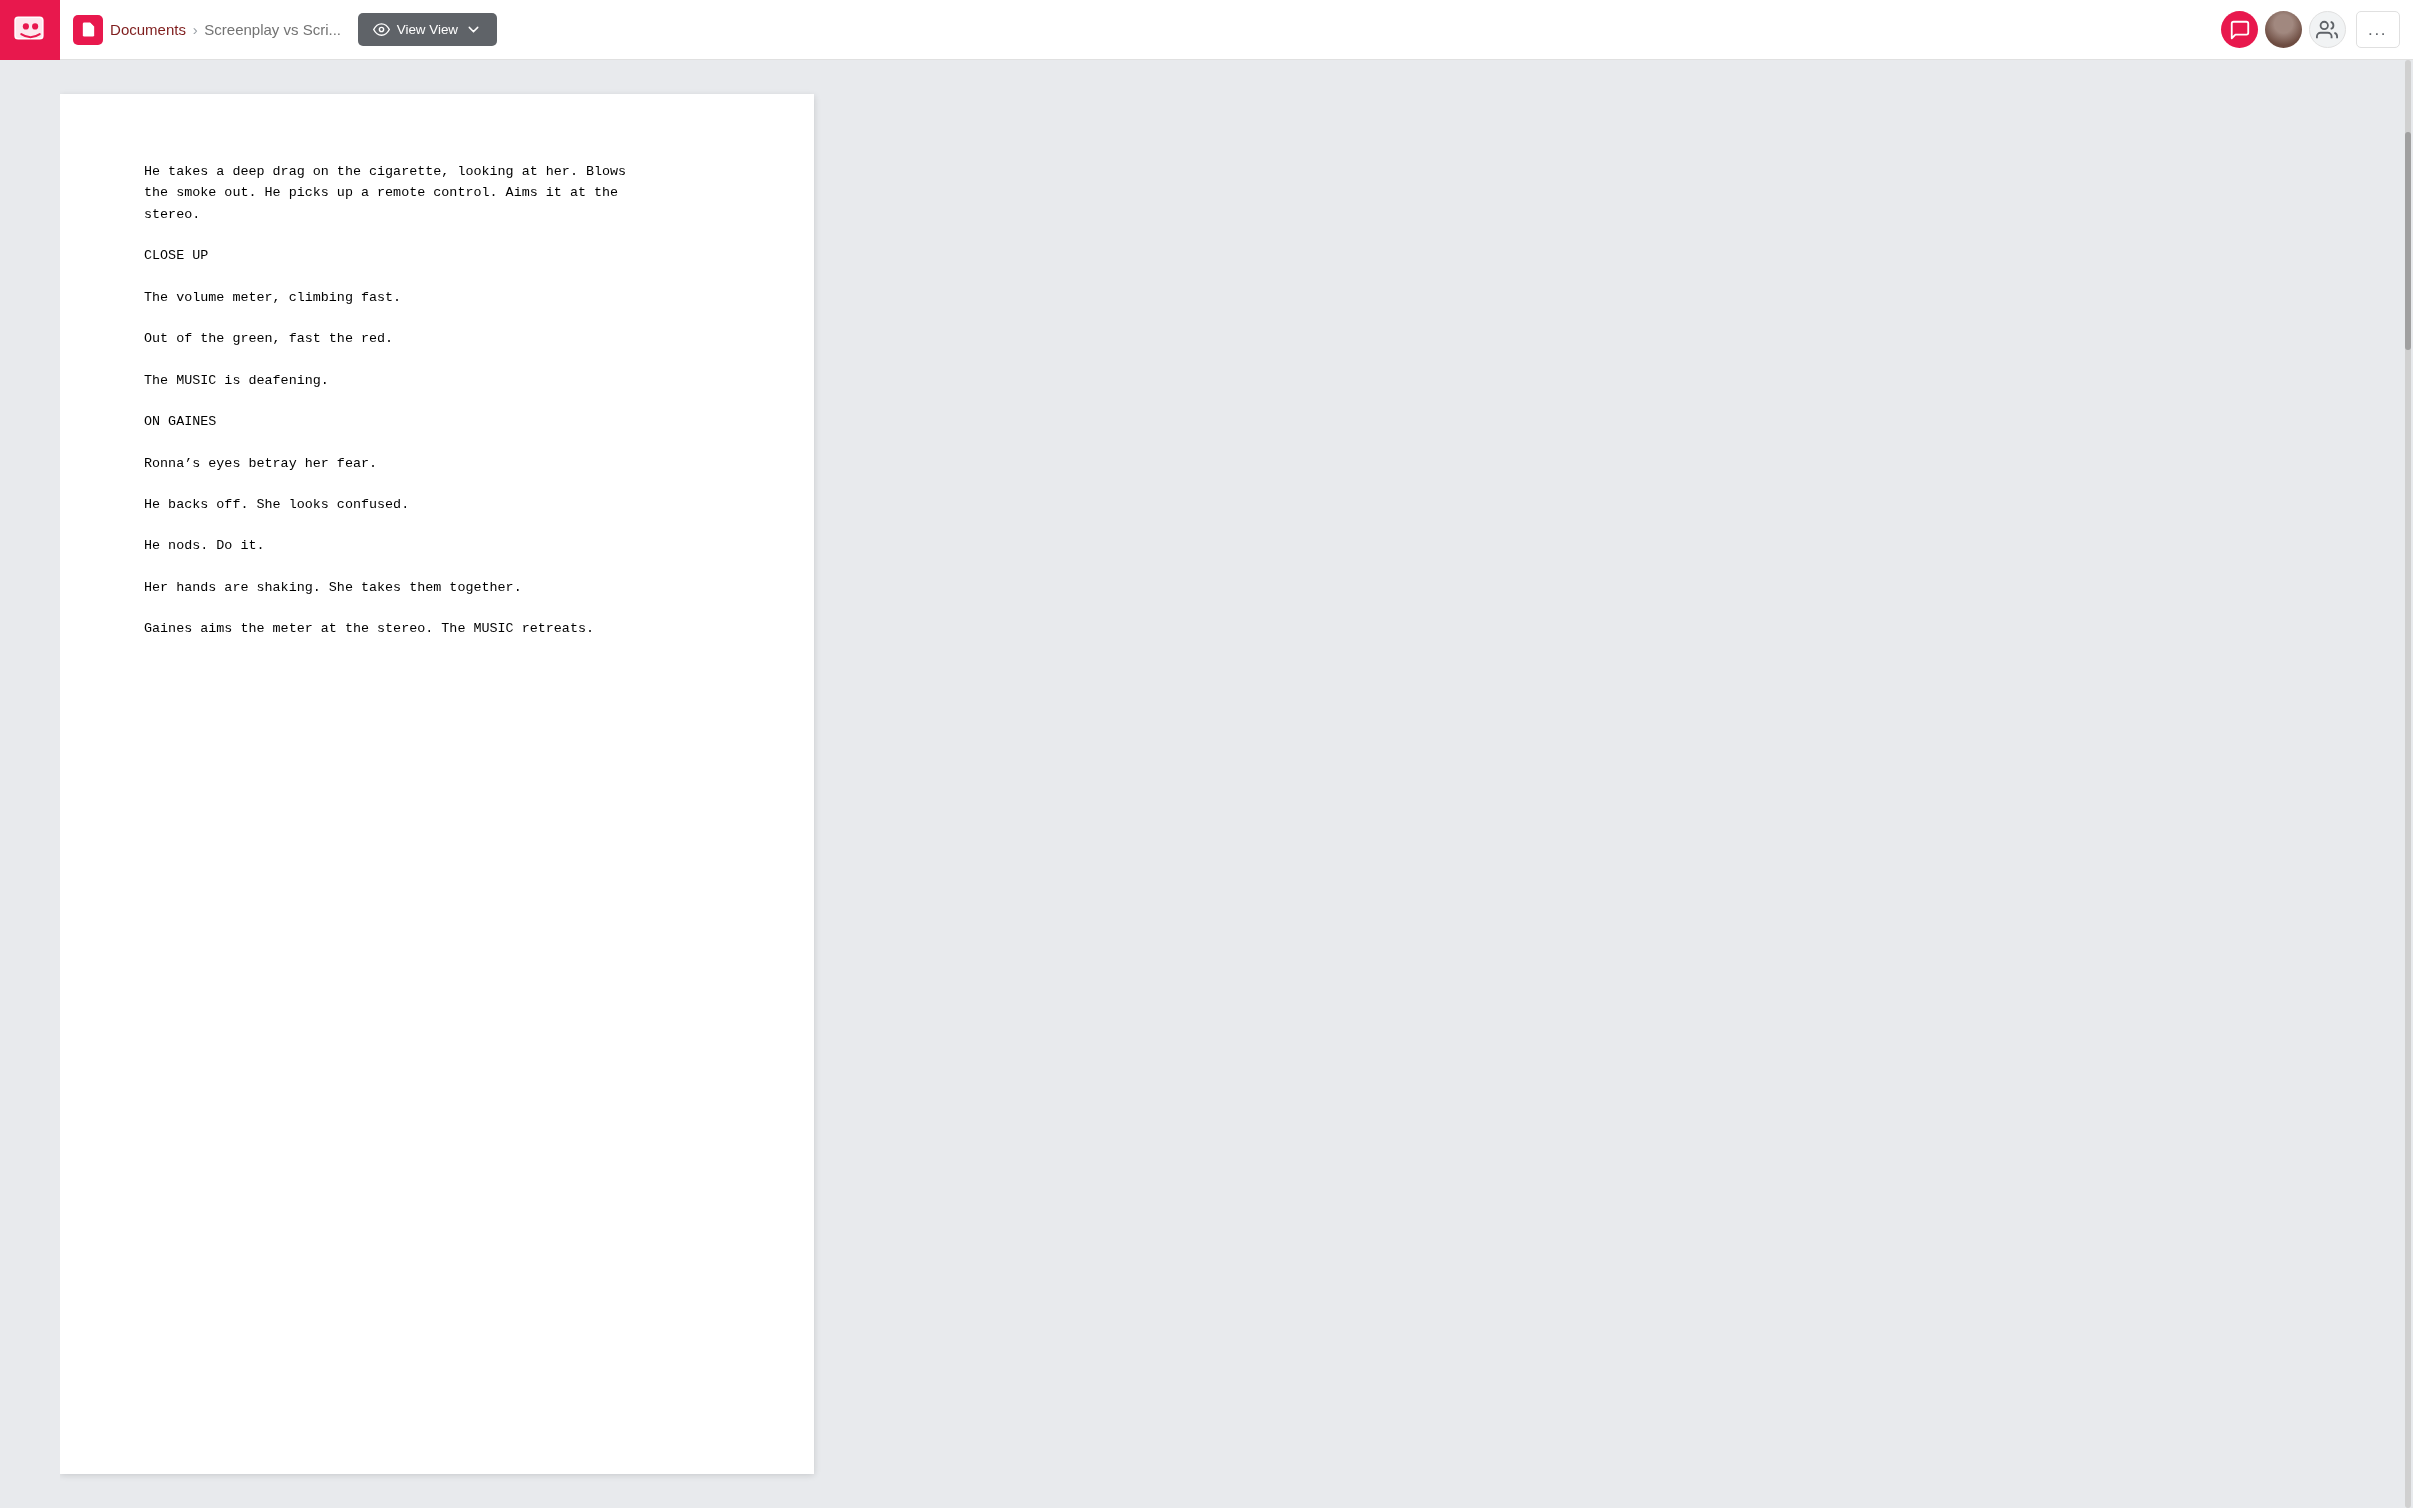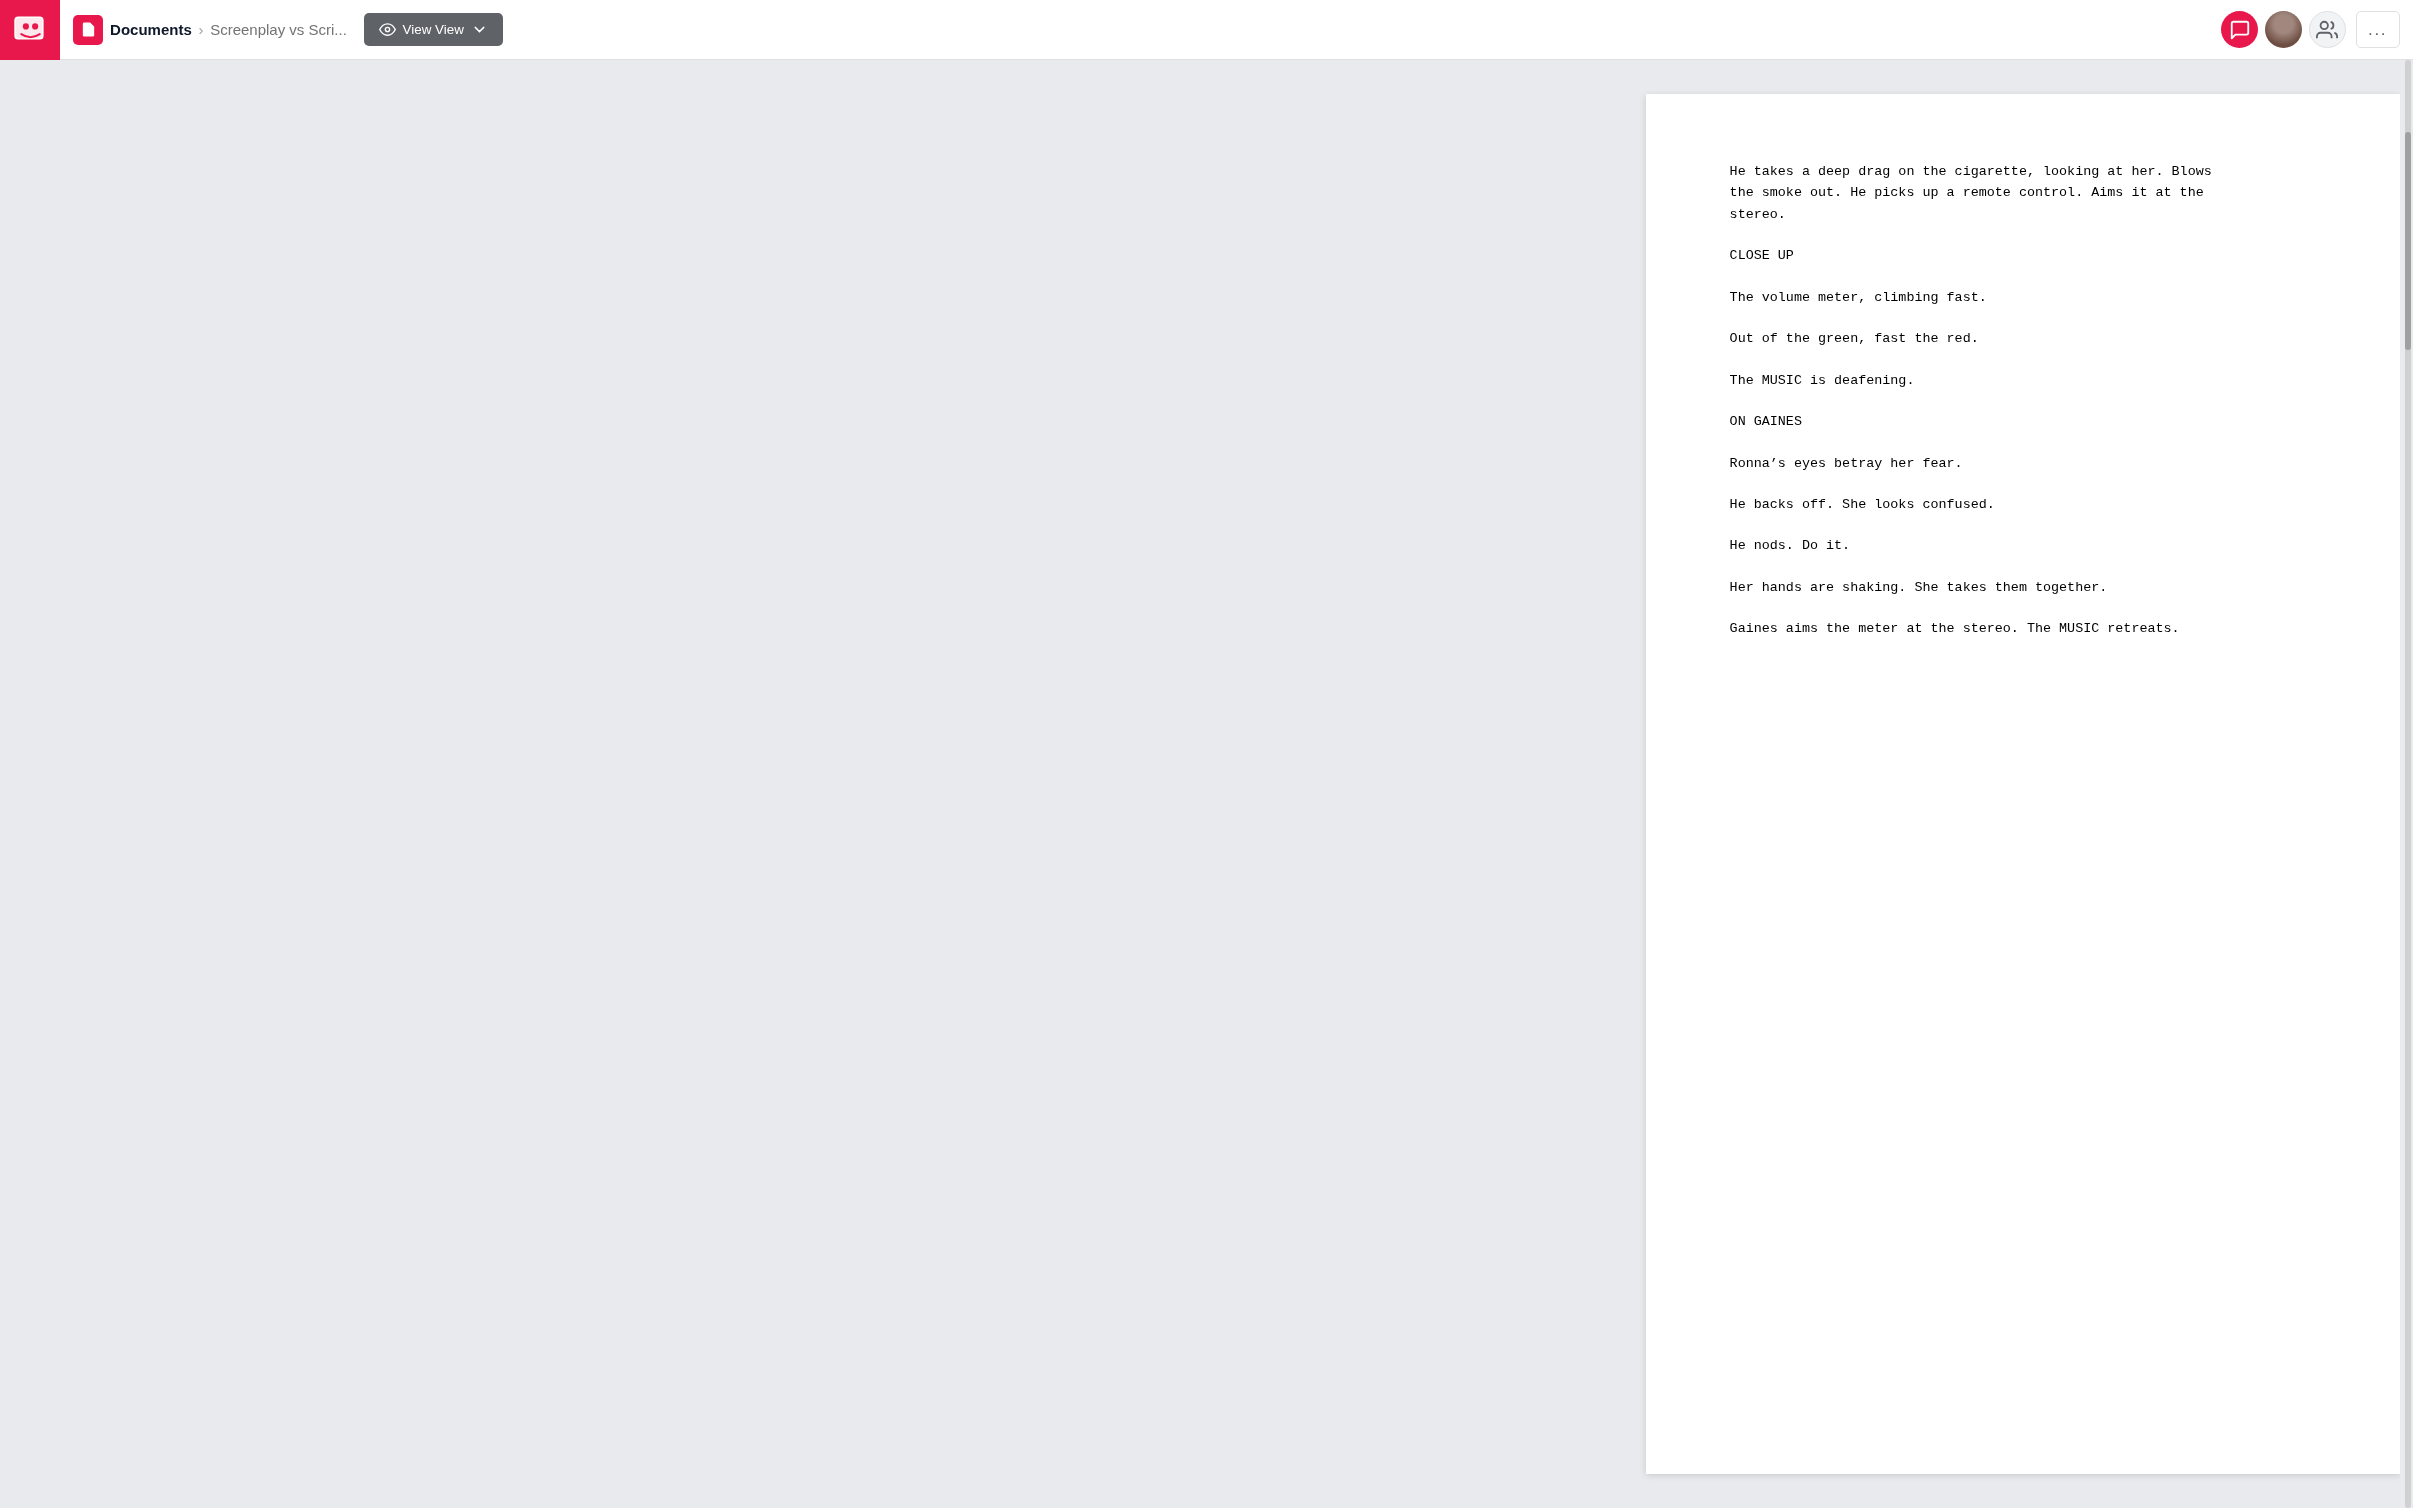--- a/index.html
+++ b/index.html
@@ -64,23 +64,23 @@
       justify-content: center;
     }
 
     .breadcrumb-doc-icon {
       width: 17px;
       height: 17px;
       fill: white;
     }
 
     .breadcrumb-link {
-      color: #0f172a;
+      color: #7f1d1d;
       font-size: 15px;
-      font-weight: 700;
+      font-weight: 400;
       cursor: pointer;
       text-decoration: none;
     }
 
     .breadcrumb-separator {
       color: #9aa0a6;
       font-size: 15px;
     }
 
     .breadcrumb-current {
@@ -187,21 +187,21 @@
       background-color: #e8eaed;
       flex-shrink: 0;
     }
 
     
     .document-wrapper {
       flex: 1;
       overflow-y: auto;
       padding: 34px 0;
       display: flex;
-      justify-content: flex-end;
+      justify-content: flex-start;
     }
 
     .document-page {
       background: white;
       width: 754px;
       min-height: 838px;
       padding: 67px 84px;
       box-shadow: 0 1.7px 6.7px rgba(0,0,0,0.15);
     }
 

